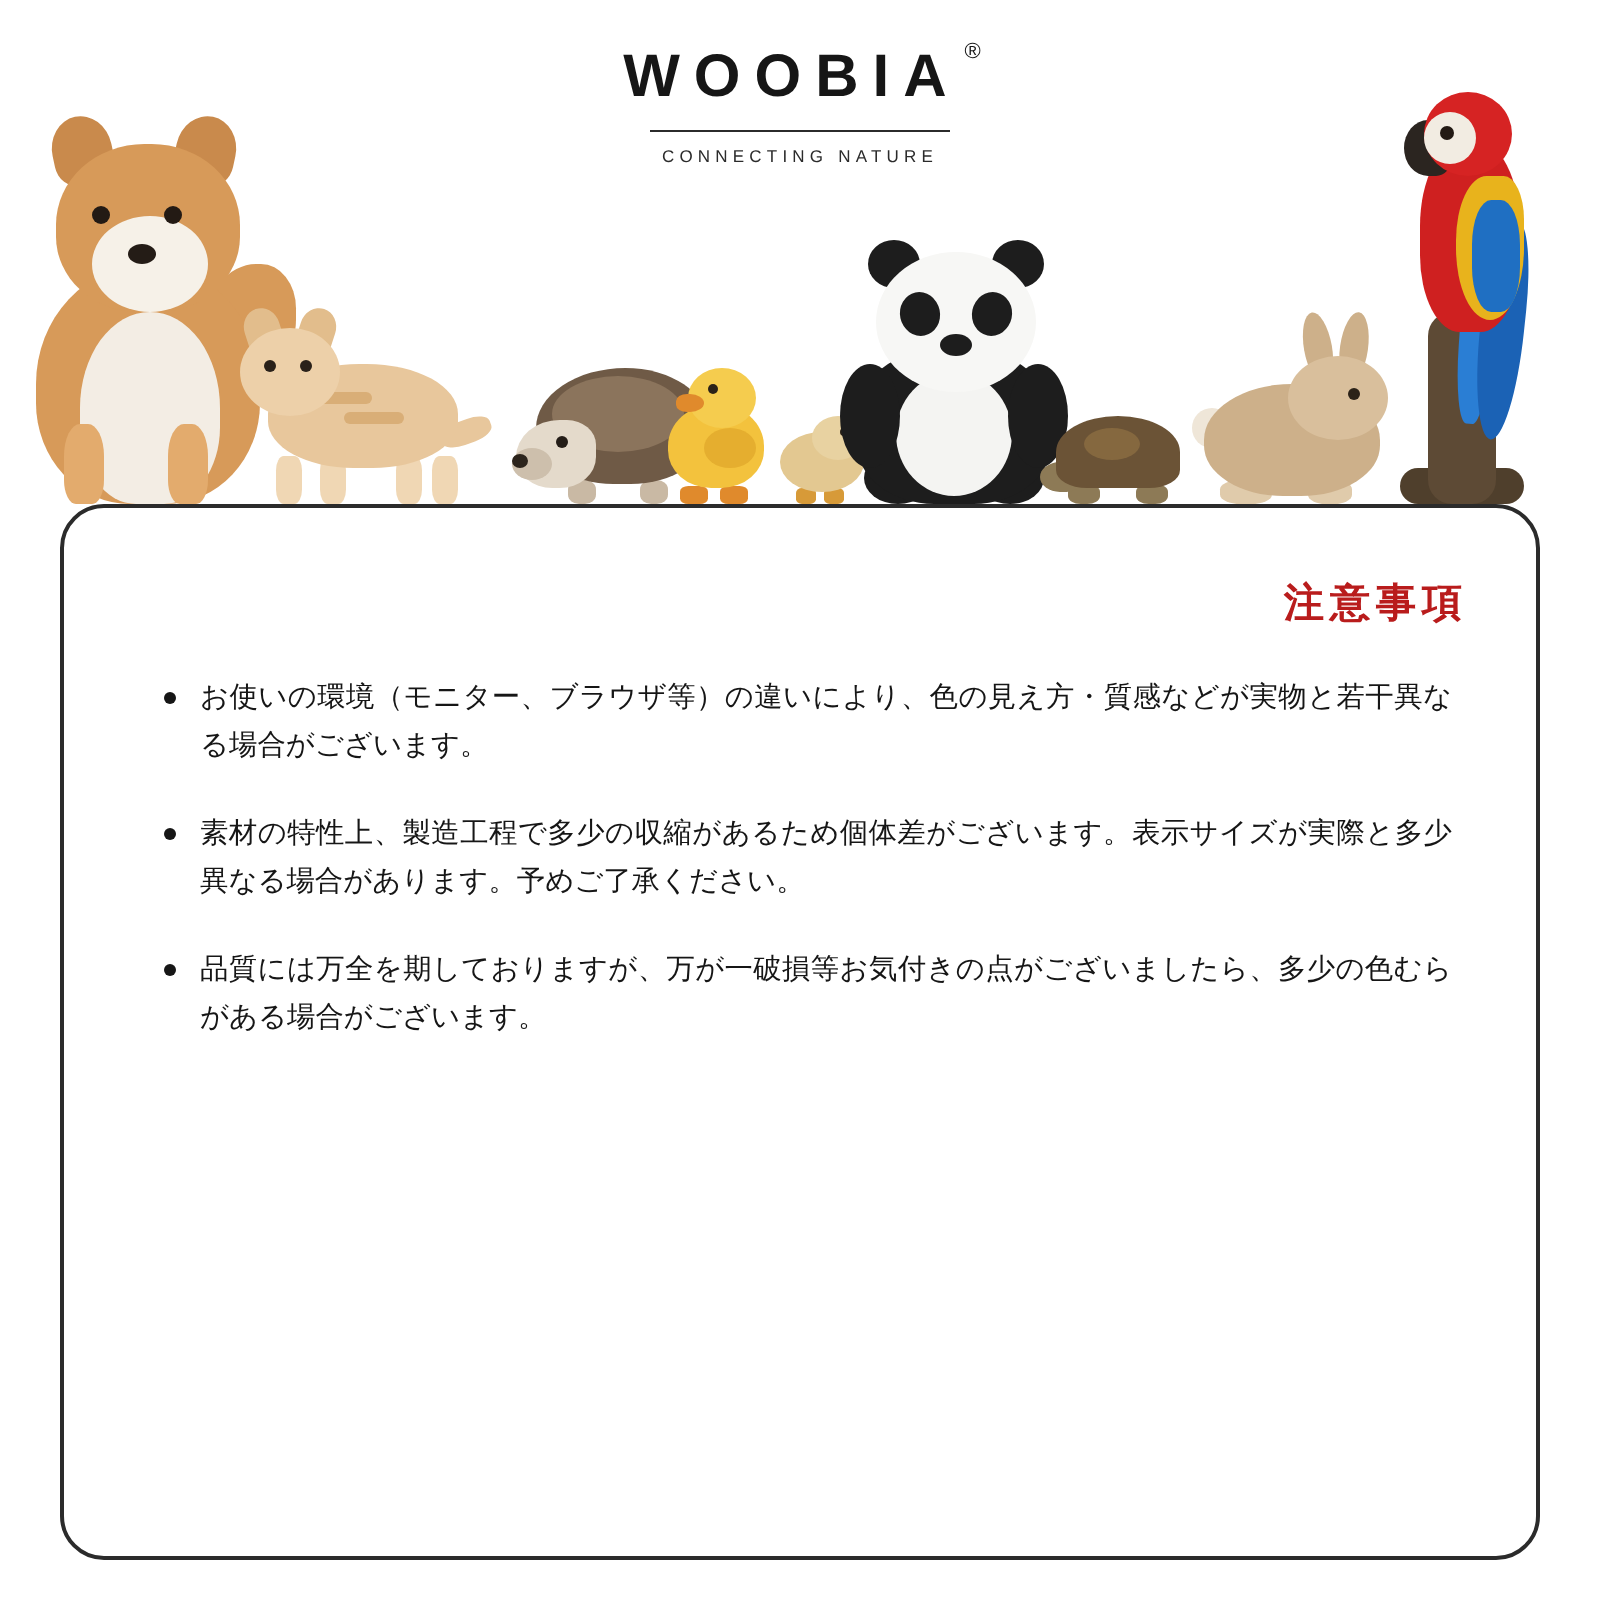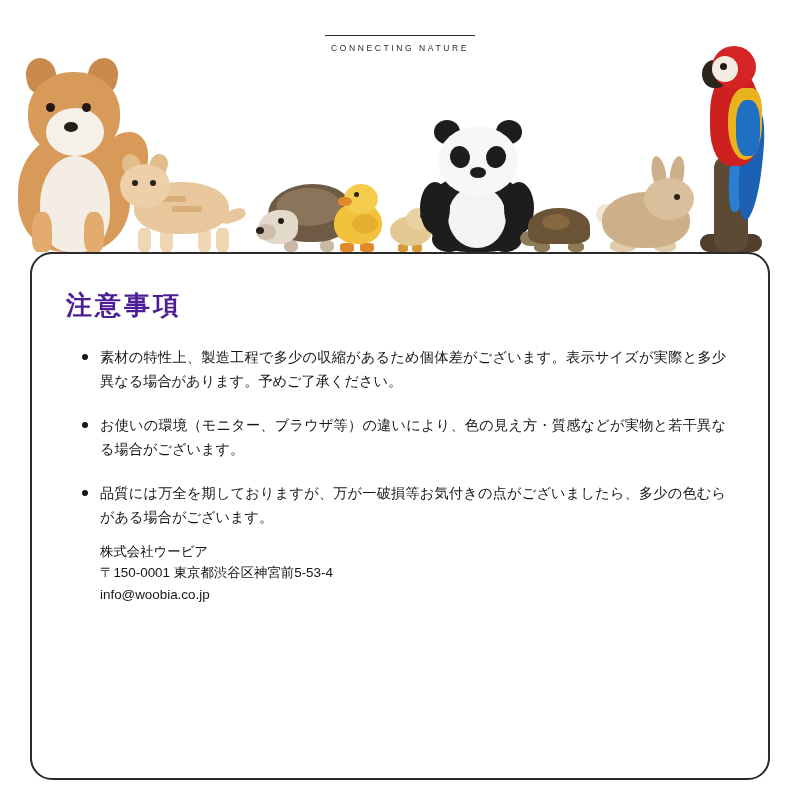--- a/index.html
+++ b/index.html
@@ -190,25 +190,25 @@
     width: 740px;
     height: 528px;
     border: 2px solid #2b2b2b;
     border-radius: 22px;
     background: rgba(255,255,255,0.96);
     box-sizing: border-box;
     padding: 18px 34px 0 34px;
     z-index: 10;
   }
   .notice-title {
-    text-align: left;
-    font-size: 26px;
+    text-align: right;
+    font-size: 20px;
     font-weight: 700;
     letter-spacing: 3px;
-    color: #4c1d95;
+    color: #b91c1c;
     margin: 16px 0 22px 0;
   }
   ul.notice-list {
     list-style: none;
     margin: 0;
     padding: 0 8px 0 14px;
   }
   ul.notice-list li {
     position: relative;
     padding-left: 20px;
@@ -345,31 +345,27 @@
     <div class="blob wing"></div>
     <div class="blob wing2"></div>
     <div class="blob beak"></div>
     <div class="blob head"></div>
     <div class="blob face"></div>
     <div class="blob eye"></div>
   </div>
 </div>
 
 <div class="brand">
+  <div class="brand-name"><span>WOOBIA</span><span class="brand-reg">®</span></div>
   <div class="brand-rule"></div>
   <div class="brand-tag">CONNECTING NATURE</div>
 </div>
 
 <div class="notice-card">
   <div class="notice-title">注意事項</div>
 
   <ul class="notice-list">
+    <li>お使いの環境（モニター、ブラウザ等）の違いにより、色の見え方・質感などが実物と若干異なる場合がございます。</li>
     <li>素材の特性上、製造工程で多少の収縮があるため個体差がございます。表示サイズが実際と多少異なる場合があります。予めご了承ください。</li>
-    <li>お使いの環境（モニター、ブラウザ等）の違いにより、色の見え方・質感などが実物と若干異なる場合がございます。</li>
     <li>品質には万全を期しておりますが、万が一破損等お気付きの点がございましたら、多少の色むらがある場合がございます。</li>
   </ul>
 
-  <div class="contact">
-    <div>株式会社ウービア</div>
-    <div>〒150-0001 東京都渋谷区神宮前5-53-4</div>
-    <div>info@woobia.co.jp</div>
-  </div>
 </div>
 
 </body></html>

